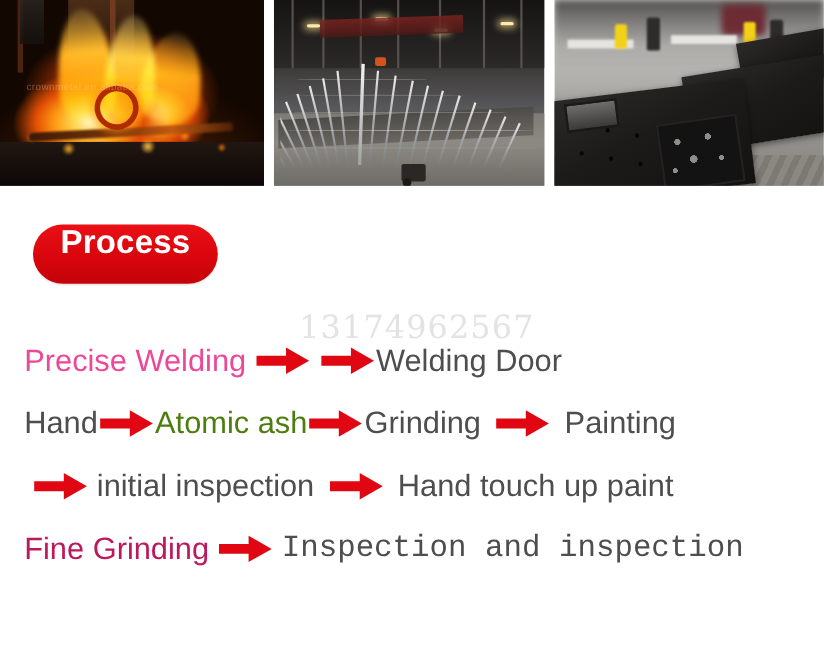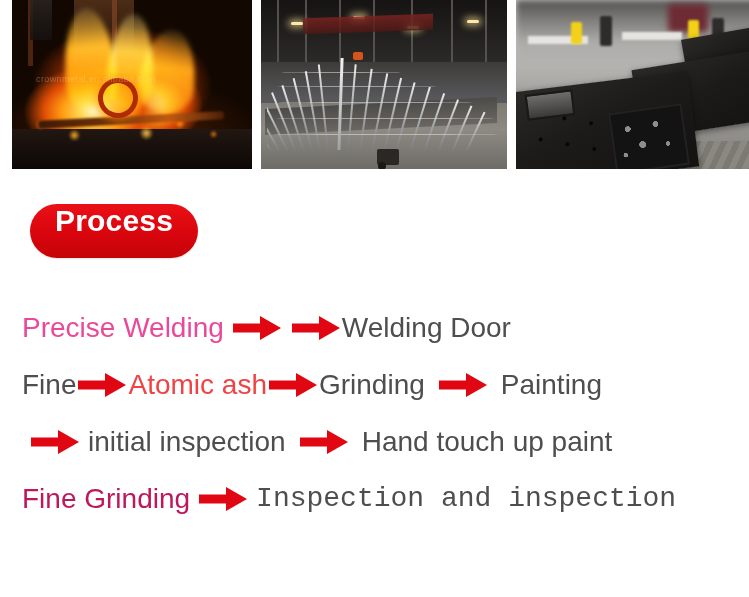--- a/index.html
+++ b/index.html
@@ -11,21 +11,21 @@
     width: 749px;
     height: 597px;
     font-family: "Liberation Sans", sans-serif;
     overflow: hidden;
     position: relative;
   }
 
   
   .photo-strip {
     position: absolute;
-    left: 12px;
+    left: 0;
     top: 0;
     width: 593px;
     height: 169px;
     display: flex;
     gap: 9px;
     background: #ffffff;
   }
   .photo {
     position: relative;
     height: 169px;
@@ -405,44 +405,45 @@
     <div class="scrollpanel"></div>
   </div>
 </div>
 
 <div class="process-section">
 
   <div class="badge">
     <span class="badge-label">Process</span>
   </div>
 
+  <div class="watermark">13174962567</div>
 
   <div class="flow">
       <div class="flow-line">
         <span class="step" style="color: #ec4899;">Precise Welding</span>
         <span class="arrow gap-md">
           <svg width="48" height="26" viewBox="0 0 48 26">
             <path d="M0 8.5 H27 V1 L48 13 L27 25 V17.5 H0 Z" fill="#e00712"></path>
           </svg>
         </span>
         <span class="arrow gap-sm">
           <svg width="48" height="26" viewBox="0 0 48 26">
             <path d="M0 8.5 H27 V1 L48 13 L27 25 V17.5 H0 Z" fill="#e00712"></path>
           </svg>
         </span>
         <span class="step" style="color: rgb(78, 78, 78);">Welding Door</span>
       </div>
       <div class="flow-line">
-        <span class="step" style="color: rgb(78, 78, 78);">Fine</span>
+        <span class="step" style="color: rgb(78, 78, 78);">Hand</span>
         <span class="arrow gap-sm">
           <svg width="48" height="26" viewBox="0 0 48 26">
             <path d="M0 8.5 H27 V1 L48 13 L27 25 V17.5 H0 Z" fill="#e00712"></path>
           </svg>
         </span>
-        <span class="step" style="color: #ef4444;">Atomic ash</span>
+        <span class="step" style="color: #4d7c0f;">Atomic ash</span>
         <span class="arrow gap-sm">
           <svg width="48" height="26" viewBox="0 0 48 26">
             <path d="M0 8.5 H27 V1 L48 13 L27 25 V17.5 H0 Z" fill="#e00712"></path>
           </svg>
         </span>
         <span class="step" style="color: rgb(78, 78, 78);">Grinding</span>
         <span class="arrow gap-lg">
           <svg width="48" height="26" viewBox="0 0 48 26">
             <path d="M0 8.5 H27 V1 L48 13 L27 25 V17.5 H0 Z" fill="#e00712"></path>
           </svg>

